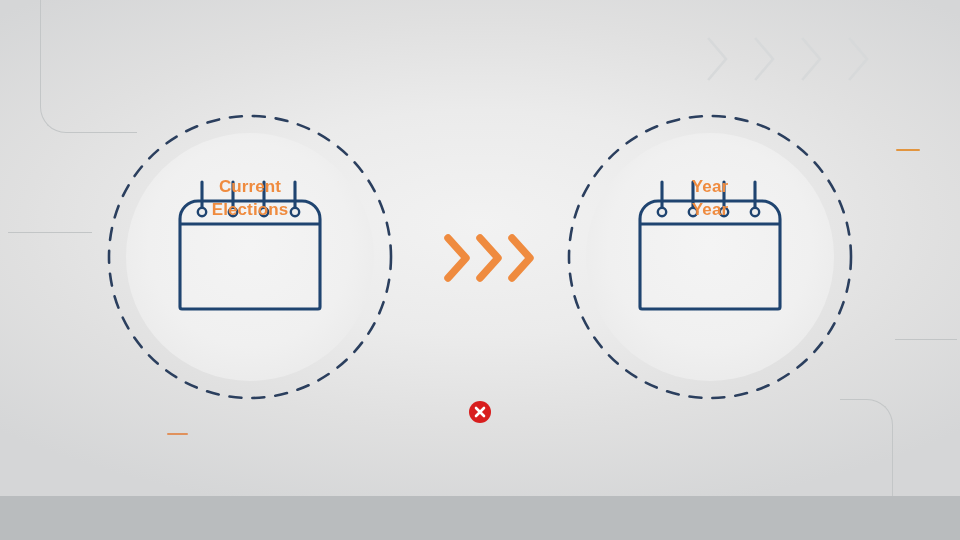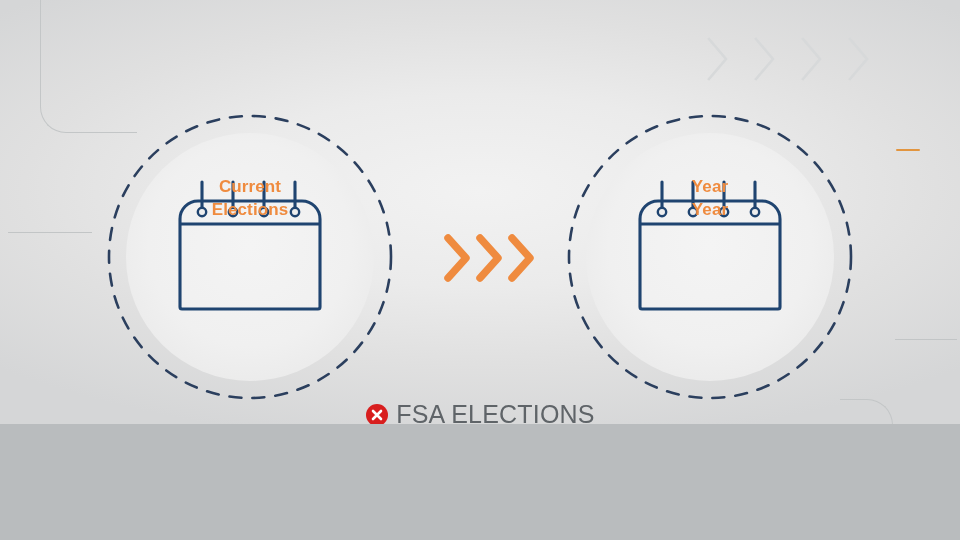--- a/index.html
+++ b/index.html
@@ -3,21 +3,21 @@
 <meta charset="utf-8">
 <style>
   html, body {
     margin: 0;
     padding: 0;
     background: #b9bcbe;
   }
   #stage {
     position: relative;
     width: 960px;
-    height: 424px;
+    height: 496px;
     overflow: hidden;
     font-family: "Liberation Sans", sans-serif;
     background:
       radial-gradient(ellipse 70% 60% at 50% 45%, #f2f2f2 0%, #ebebeb 38%, #e0e0e0 68%, #d5d6d7 100%),
       linear-gradient(135deg, #dcdddd 0%, #e9e9e9 50%, #d2d3d4 100%);
   }
 
   
   .deco { position: absolute; pointer-events: none; }
 
@@ -261,34 +261,25 @@
           <circle cx="119" cy="37" r="4.2"></circle>
         </g>
       </svg>
     </div>
 
     <div class="cal-label"><span>Year</span><br><span>Year</span></div>
   </div>
 
   <div class="legend">
 
+
     <div class="legend-row">
       <span class="x-badge">
         <svg width="24" height="24" viewBox="0 0 24 24">
           <circle cx="12" cy="12" r="11" fill="#d81e1e"></circle>
           <path d="M8 8 L16 16 M16 8 L8 16" stroke="#ffffff" stroke-width="2.6" stroke-linecap="round"></path>
         </svg>
       </span>
-      <span class="legend-text">FSA ELECTIONS</span>
-    </div>
-
-    <div class="legend-row">
-      <span class="x-badge">
-        <svg width="24" height="24" viewBox="0 0 24 24">
-          <circle cx="12" cy="12" r="11" fill="#d81e1e"></circle>
-          <path d="M8 8 L16 16 M16 8 L8 16" stroke="#ffffff" stroke-width="2.6" stroke-linecap="round"></path>
-        </svg>
-      </span>
     </div>
 
   </div>
 
 </div>
 
 </body></html>

